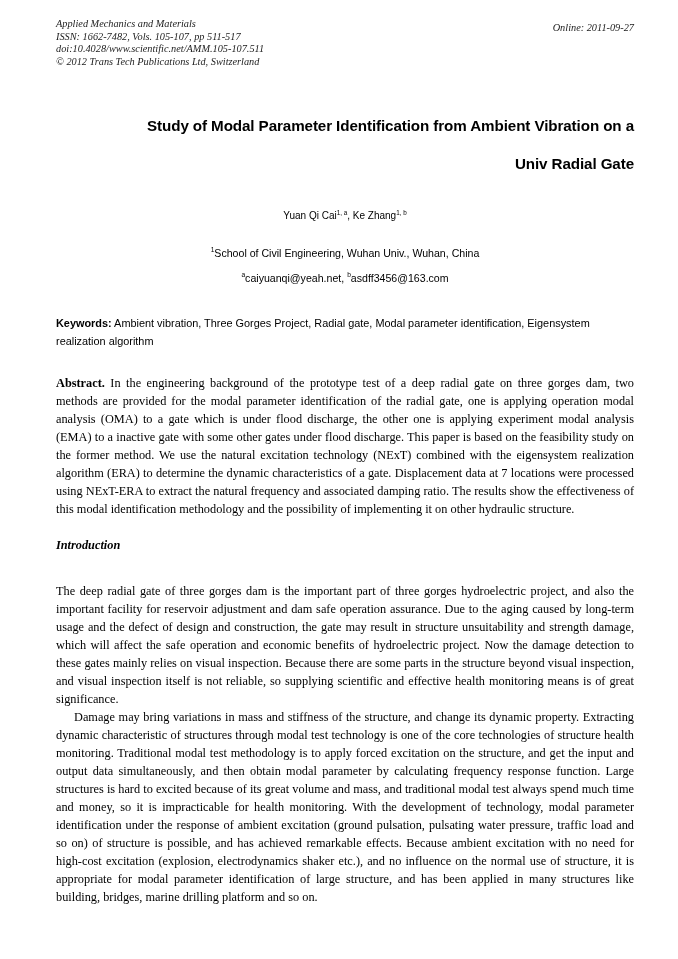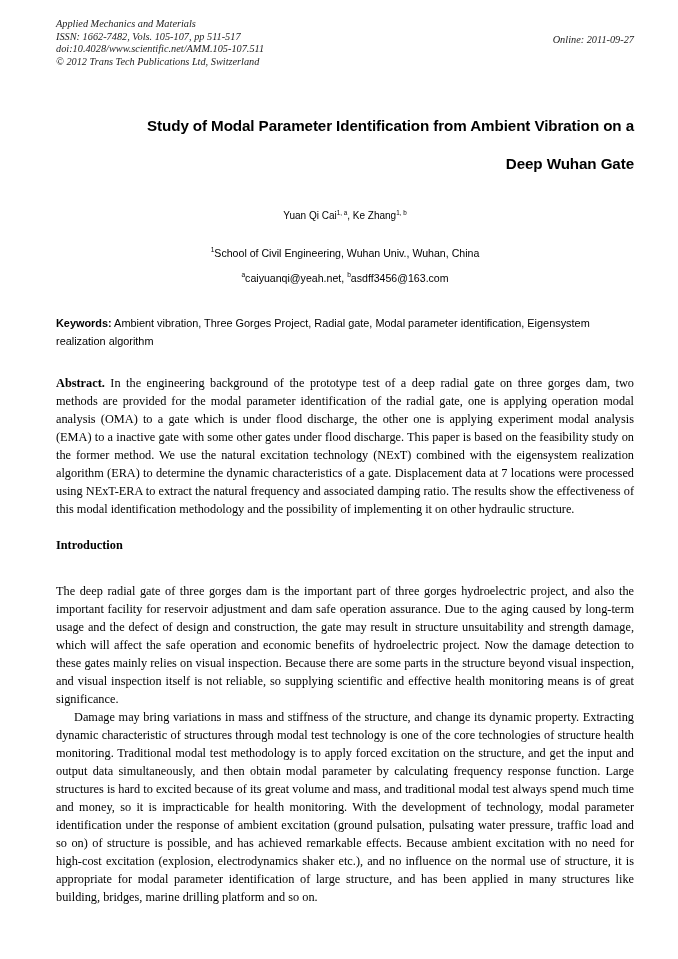--- a/index.html
+++ b/index.html
@@ -45,21 +45,21 @@
   }
   .journal-left {
     width: 400px;
   }
   .journal-left div {
     white-space: nowrap;
   }
   .journal-online {
     position: absolute;
     right: 0;
-    top: 16px;
+    top: 4px;
     font-style: italic;
     font-size: 10.3px;
     white-space: nowrap;
   }
 
   
   .title-block {
     margin-top: 39px;
     text-align: right;
     font-family: "Liberation Sans", "DejaVu Sans", sans-serif;
@@ -127,20 +127,21 @@
   .abstract .ab-label {
     font-weight: bold;
   }
 
   .section-heading {
     margin-top: 19px;
     font-family: "Liberation Serif", "DejaVu Serif", serif;
     font-weight: bold;
     font-size: 12.3px;
     line-height: 16px;
+    font-style: italic;
   }
 
   .body-par {
     margin-top: 29px;
     font-family: "Liberation Serif", "DejaVu Serif", serif;
     font-size: 12.3px;
     line-height: 18.0px;
     text-align: justify;
     text-justify: inter-word;
   }
@@ -160,21 +161,21 @@
         <div>Applied Mechanics and Materials</div>
         <div>ISSN: 1662-7482, Vols. 105-107, pp 511-517</div>
         <div>doi:10.4028/www.scientific.net/AMM.105-107.511</div>
         <div>© 2012 Trans Tech Publications Ltd, Switzerland</div>
       </div>
       <div class="journal-online">Online: 2011-09-27</div>
     </div>
 
     <div class="title-block">
       <span class="title-line">Study of Modal Parameter Identification from Ambient Vibration on a</span>
-      <span class="title-line">Deep Wuhan Gate</span>
+      <span class="title-line">Univ Radial Gate</span>
     </div>
 
     <div class="authors">
       <span>Yuan Qi Cai</span><sup>1, a</sup><span>, </span><span>Ke Zhang</span><sup>1, b</sup>
     </div>
 
     <div class="affil">
       <sup>1</sup><span>School of Civil Engineering, Wuhan Univ., Wuhan, China</span>
     </div>
 

